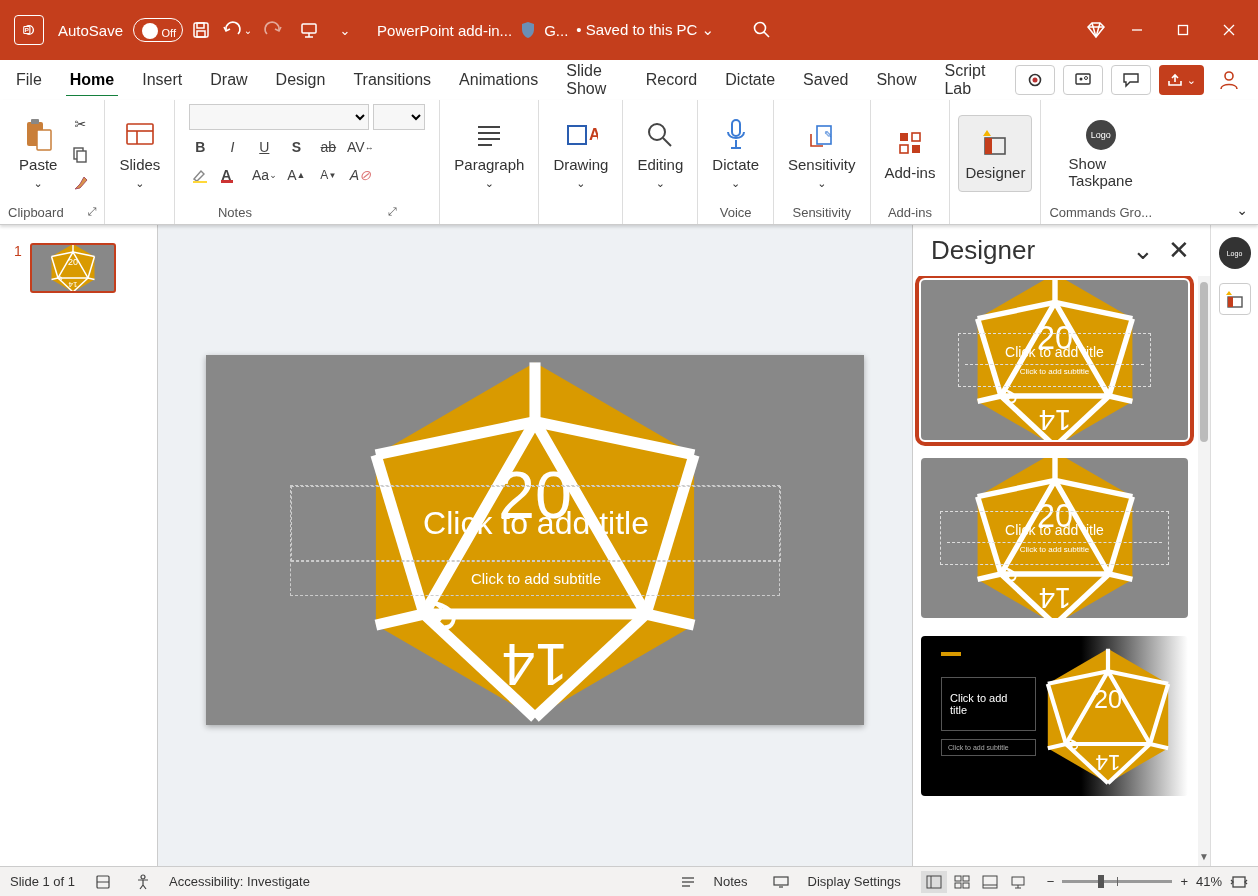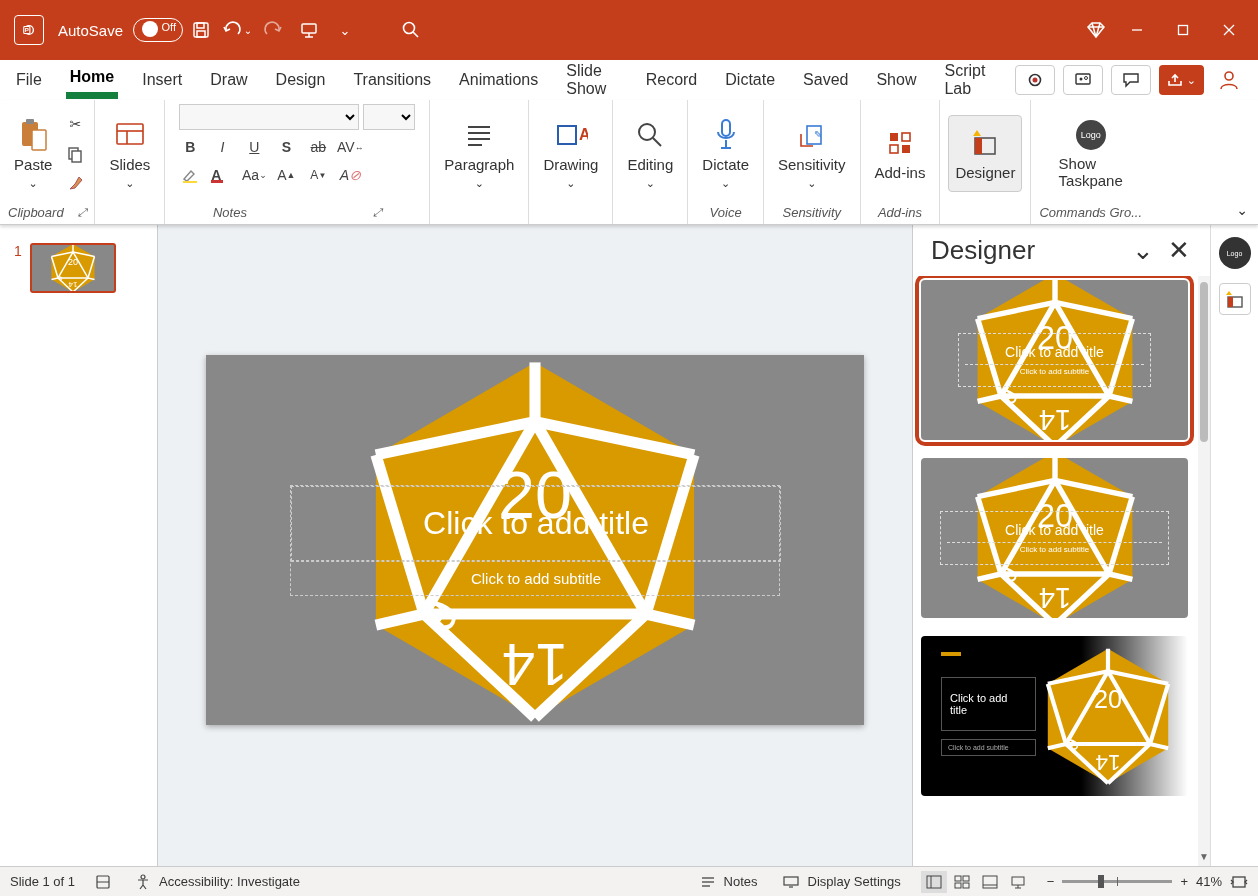--- a/index.html
+++ b/index.html
@@ -3,42 +3,42 @@
 <meta charset="utf-8">
 <style>
 * { margin: 0; padding: 0; box-sizing: border-box; font-family: "Segoe UI", sans-serif; }
 body { width: 1258px; height: 896px; background: #fff; overflow: hidden; display: flex; flex-direction: column; }
 
 
 .titlebar { background: #C43E1C; height: 60px; display: flex; align-items: center; color: #fff; font-size: 15px; padding: 0 6px; }
 .titlebar .app-icon { width: 30px; height: 30px; border: 1.5px solid #fff; border-radius: 4px; display: flex; align-items: center; justify-content: center; margin: 0 14px 0 8px; }
 .titlebar .app-icon svg { width: 14px; height: 14px; }
 .autosave { display: flex; align-items: center; gap: 10px; }
-.toggle { width: 50px; height: 24px; border: 1.5px solid #fff; border-radius: 12px; display: flex; align-items: flex-start; padding: 2px 6px 2px 2px; justify-content: flex-end; gap:4px;}
+.toggle { width: 50px; height: 24px; border: 1.5px solid #fff; border-radius: 12px; display: flex; align-items: flex-end; padding: 2px 6px 2px 2px; justify-content: flex-end; gap:4px;}
 .toggle .knob { width: 16px; height: 16px; background: #fff; border-radius: 50%; order:-1; }
 .toggle span { font-size: 11px; }
 .titlebar .tbtn { width: 36px; height: 36px; display: flex; align-items: center; justify-content: center; color: #fff; }
 .titlebar .doc { margin-left: 14px; display: flex; align-items: center; gap: 8px; }
 .titlebar .spacer { flex: 1; }
 .winbtns { display: flex; }
 .winbtns .wb { width: 46px; height: 60px; display:flex; align-items:center; justify-content:center; }
 
 
 .tabs { background: #fff; height: 40px; display: flex; align-items: center; padding: 0 12px; gap: 20px; font-size: 16px; color: #333; border-bottom: 0px; }
 .tabs .tab { padding: 6px 4px; cursor: pointer; }
-.tabs .tab.active { font-weight: 600; border-bottom: 7px solid #15803d; color: #000; }
+.tabs .tab.active { font-weight: 600; border-bottom: 1px solid #15803d; color: #000; }
 .tabs .rightbtns { margin-left: auto; display: flex; gap: 8px; align-items:center; }
 .tabs .rb { border: 1px solid #ccc; border-radius: 4px; padding: 4px 10px; height:30px; display:flex; align-items:center; justify-content:center; }
 .tabs .share { background:#C43E1C; color:#fff; border:none; display:flex; gap:4px; align-items:center; padding:4px 8px; }
 
 
 .ribbon { background: #fff; height: 125px; display: flex; border-bottom: 1px solid #ccc; font-size: 14px; color: #333; position:relative; box-shadow: 0 2px 3px rgba(0,0,0,0.15);}
 .group { border-right: 1px solid #ddd; display: flex; flex-direction: column; align-items: center; padding: 4px 8px 2px; }
 .group .body { flex: 1; display: flex; align-items: center; gap: 6px; }
-.group .label { font-size: 13px; color: #555; padding: 2px 0; display:flex; align-items:center; gap:6px;font-style:italic; }
+.group .label { font-size: 13px; color: #555; padding: 2px 0; display:flex; align-items:flex-start; gap:16px; }
 .bigbtn { display: flex; flex-direction: column; align-items: center; gap: 4px; padding: 4px 6px; font-size: 15px; }
 .bigbtn .ico { width: 34px; height: 34px; display:flex; align-items:center; justify-content:center; }
 .smico { width:22px; height:22px; display:flex; align-items:center; justify-content:center; font-size:14px; color:#444;}
 .fontsel { border:1px solid #ccc; height:26px; background:#f7f7f7; }
 .designer-chip { background:#eee; border:1px solid #ccc; border-radius:4px; }
 .ribbon .collapse { position:absolute; right:10px; bottom:6px; }
 
 
 .work { flex: 1; display: flex; background: #eef1f4; overflow:hidden; }
 .thumbs { width: 158px; background: #fff; border-right: 1px solid #ccc; padding: 18px 14px; }
@@ -74,21 +74,21 @@
 .sidepanel { width:48px; border-left:1px solid #ddd; display:flex; flex-direction:column; align-items:center; padding-top:12px; gap:14px;}
 .sidepanel .sp { width:32px; height:32px; border:1px solid #ccc; border-radius:4px; display:flex; align-items:center; justify-content:center; }
 .sidepanel .sp.dark { background:#333; color:#fff; border:none; }
 .pane-scroll { width:12px; background:#f3f3f3; position:relative;}
 .pane-scroll .track { position:absolute; top:6px; left:2px; width:8px; height:160px; background:#bbb; border-radius:4px;}
 .pane-scroll .arrow { position:absolute; bottom:4px; left:0; width:12px; text-align:center; font-size:10px; color:#666;}
 
 
 .status { height: 30px; background:#f3f2f1; border-top:1px solid #ccc; display:flex; align-items:center; font-size:13px; color:#333; padding:0 10px; gap:16px;}
 .status .spacer { flex:1; }
-.status .sbtn { display:flex; align-items:center; gap:8px; padding:0 4px;}
+.status .sbtn { display:flex; align-items:center; gap:18px; padding:0 4px;}
 .viewbtns { display:flex; gap:2px; }
 .viewbtns .vb { width:26px; height:22px; display:flex; align-items:center; justify-content:center;}
 .zoom { display:flex; align-items:center; gap:8px;}
 .zoom .track2 { width:110px; height:3px; background:#999; position:relative;}
 .zoom .track2 .mid { position:absolute; left:50%; top:-3px; width:1px; height:9px; background:#666;}
 .zoom .track2 .knob { position:absolute; left:32%; top:-5px; width:6px; height:13px; background:#555;}
 
 svg { display:block; }
 </style>
 </head>
@@ -151,20 +151,28 @@
       </svg>
     </div>
   <div class="tbtn">
       <svg width="20" height="20" viewBox="0 0 20 20">
         <rect x="3" y="4" width="14" height="9" rx="1" fill="none" stroke="#fff" stroke-width="1.5"></rect>
         <line x1="10" y1="13" x2="10" y2="17" stroke="#fff" stroke-width="1.5"></line>
         <line x1="6" y1="17" x2="14" y2="17" stroke="#fff" stroke-width="1.5"></line>
       </svg>
     </div>
   <div class="tbtn" style="font-size:13px">⌄</div>
+  <div class="doc">
+    <span>PowerPoint add-in...</span>
+    <svg width="16" height="18" viewBox="0 0 16 18">
+        <path d="M8 1 L14 3 V8 C14 13 11 16 8 17 C5 16 2 13 2 8 V3 Z" fill="#6b8fb5"></path>
+      </svg>
+    <span>G...</span>
+    <span>• <span>Saved to this PC</span> ⌄</span>
+  </div>
   <div class="tbtn" style="margin-left:30px">
       <svg width="20" height="20" viewBox="0 0 20 20">
         <circle cx="8" cy="8" r="5.5" fill="none" stroke="#fff" stroke-width="1.6"></circle>
         <line x1="12" y1="12" x2="17" y2="17" stroke="#fff" stroke-width="1.6"></line>
       </svg>
     </div>
   <div class="spacer"></div>
   <div class="tbtn">
       <svg width="22" height="20" viewBox="0 0 22 20">
         <path d="M3 7 L7 3 L15 3 L19 7 L11 17 Z" fill="none" stroke="#fff" stroke-width="1.5"></path>

